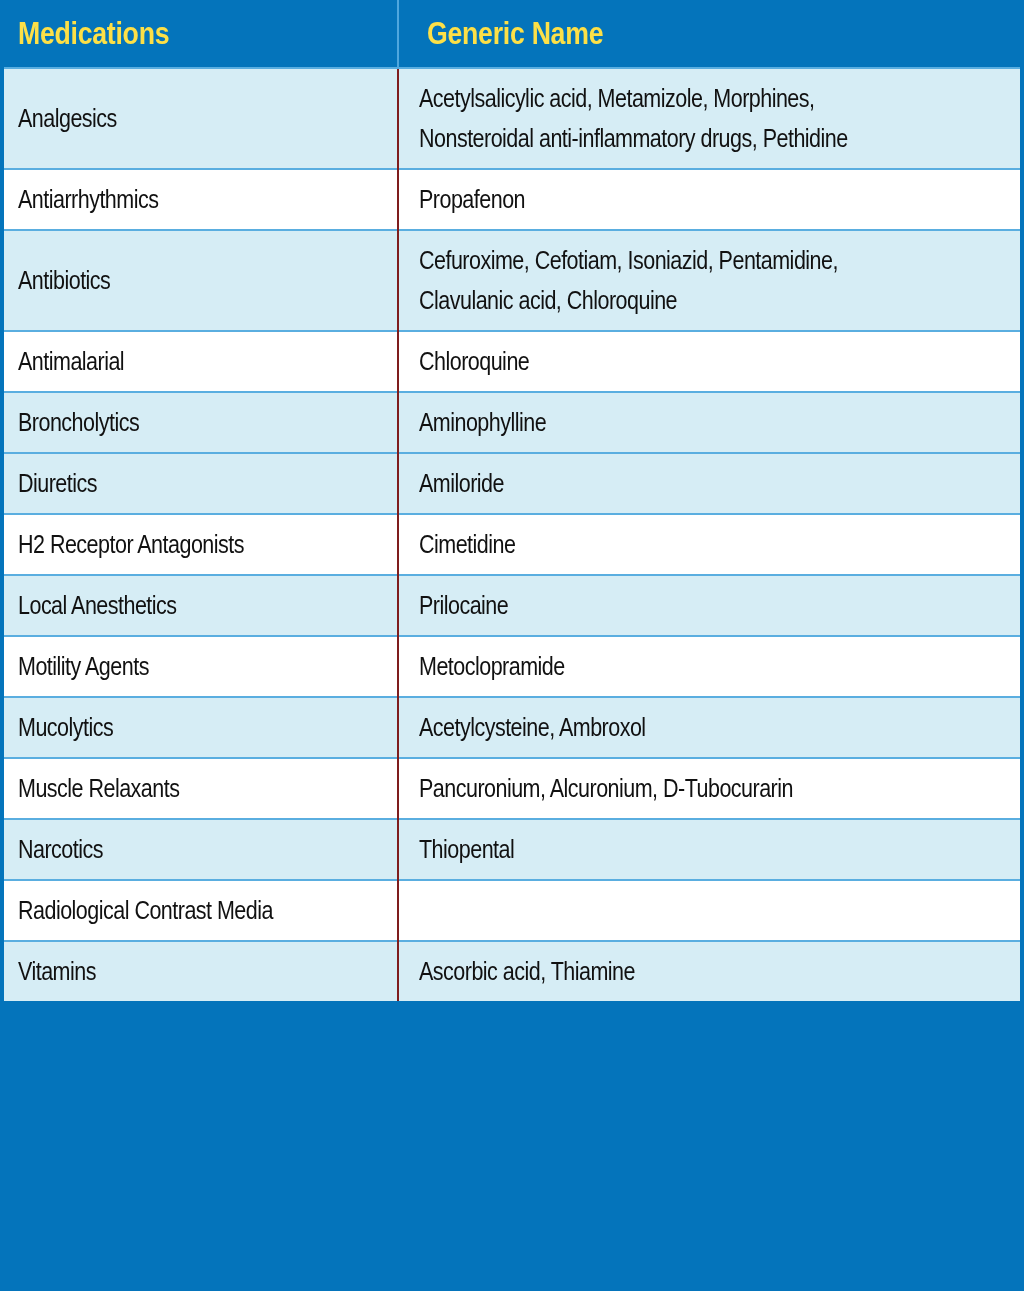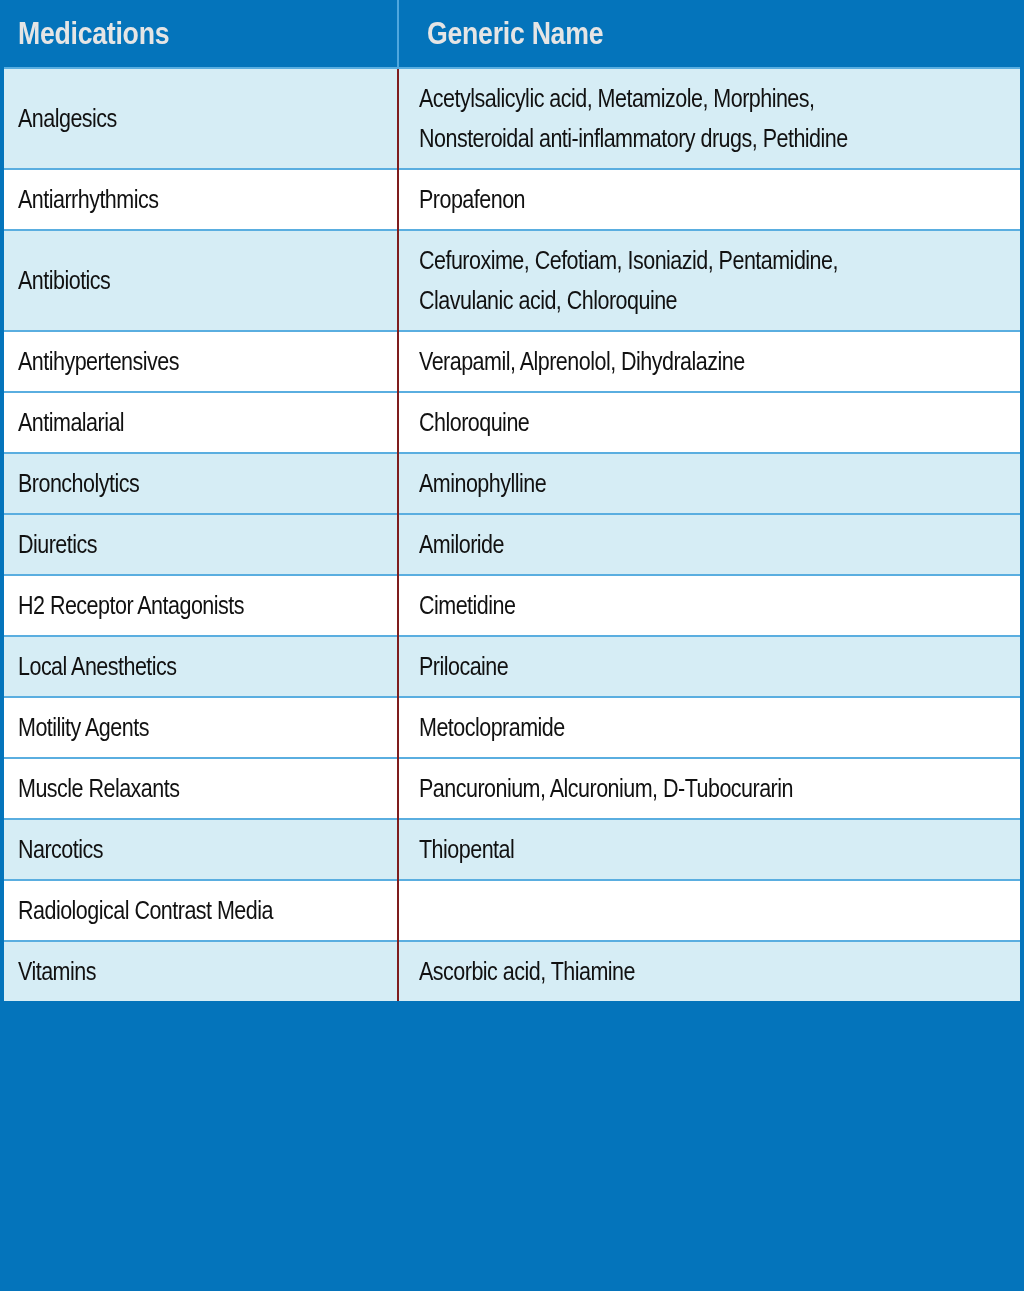--- a/index.html
+++ b/index.html
@@ -15,21 +15,21 @@
     table {
       width: 100%;
       border-collapse: collapse;
       table-layout: fixed;
       font-family: "Liberation Sans", sans-serif;
       color: #111111;
     }
     col.c1 { width: 394px; }
     thead th {
       background: #0474bb;
-      color: #e5e5e5;
+      color: #fde047;
       font-weight: bold;
       font-size: 31px;
       text-align: left;
       height: 68px;
       padding: 0 0 0 14px;
       box-sizing: border-box;
       letter-spacing: -0.3px;
       border-right: 2px solid #4fa7de;
     }
     thead th:last-child { border-right: 0; padding-left: 28px; }
@@ -73,24 +73,20 @@
       </tr>
       <tr class="row-plain single">
         <td><span class="narrow">Antiarrhythmics</span></td>
         <td><span class="narrow">Propafenon</span></td>
       </tr>
       <tr class="row-shaded double">
         <td><span class="narrow">Antibiotics</span></td>
         <td><span class="narrow">Cefuroxime, Cefotiam, Isoniazid, Pentamidine,</span><br><span class="narrow">Clavulanic acid, Chloroquine</span></td>
       </tr>
       <tr class="row-plain single">
-        <td><span class="narrow">Antihypertensives</span></td>
-        <td><span class="narrow">Verapamil, Alprenolol, Dihydralazine</span></td>
-      </tr>
-      <tr class="row-plain single">
         <td><span class="narrow">Antimalarial</span></td>
         <td><span class="narrow">Chloroquine</span></td>
       </tr>
       <tr class="row-shaded single">
         <td><span class="narrow">Broncholytics</span></td>
         <td><span class="narrow">Aminophylline</span></td>
       </tr>
       <tr class="row-shaded single">
         <td><span class="narrow">Diuretics</span></td>
         <td><span class="narrow">Amiloride</span></td>
@@ -100,20 +96,24 @@
         <td><span class="narrow">Cimetidine</span></td>
       </tr>
       <tr class="row-shaded single">
         <td><span class="narrow">Local Anesthetics</span></td>
         <td><span class="narrow">Prilocaine</span></td>
       </tr>
       <tr class="row-plain single">
         <td><span class="narrow">Motility Agents</span></td>
         <td><span class="narrow">Metoclopramide</span></td>
       </tr>
+      <tr class="row-shaded single">
+        <td><span class="narrow">Mucolytics</span></td>
+        <td><span class="narrow">Acetylcysteine, Ambroxol</span></td>
+      </tr>
       <tr class="row-plain single">
         <td><span class="narrow">Muscle Relaxants</span></td>
         <td><span class="narrow">Pancuronium, Alcuronium, D-Tubocurarin</span></td>
       </tr>
       <tr class="row-shaded single">
         <td><span class="narrow">Narcotics</span></td>
         <td><span class="narrow">Thiopental</span></td>
       </tr>
       <tr class="row-plain single">
         <td><span class="narrow">Radiological Contrast Media</span></td>

